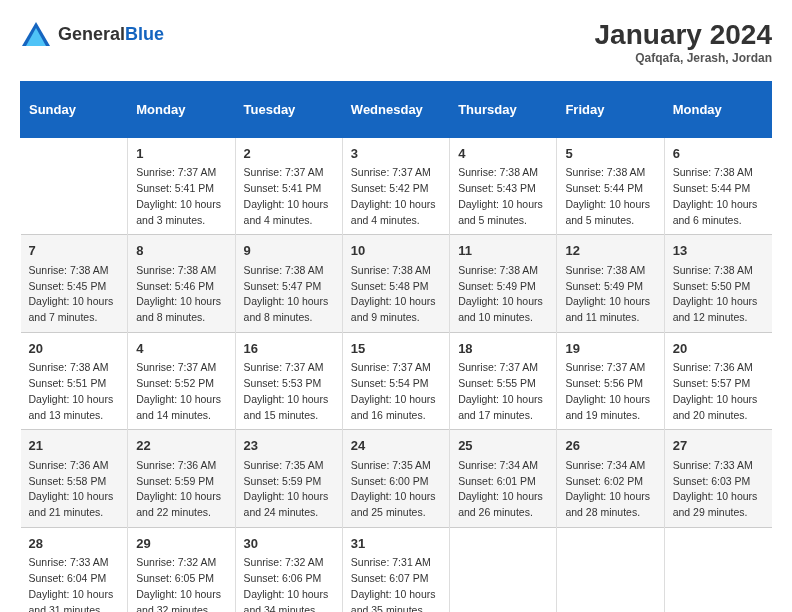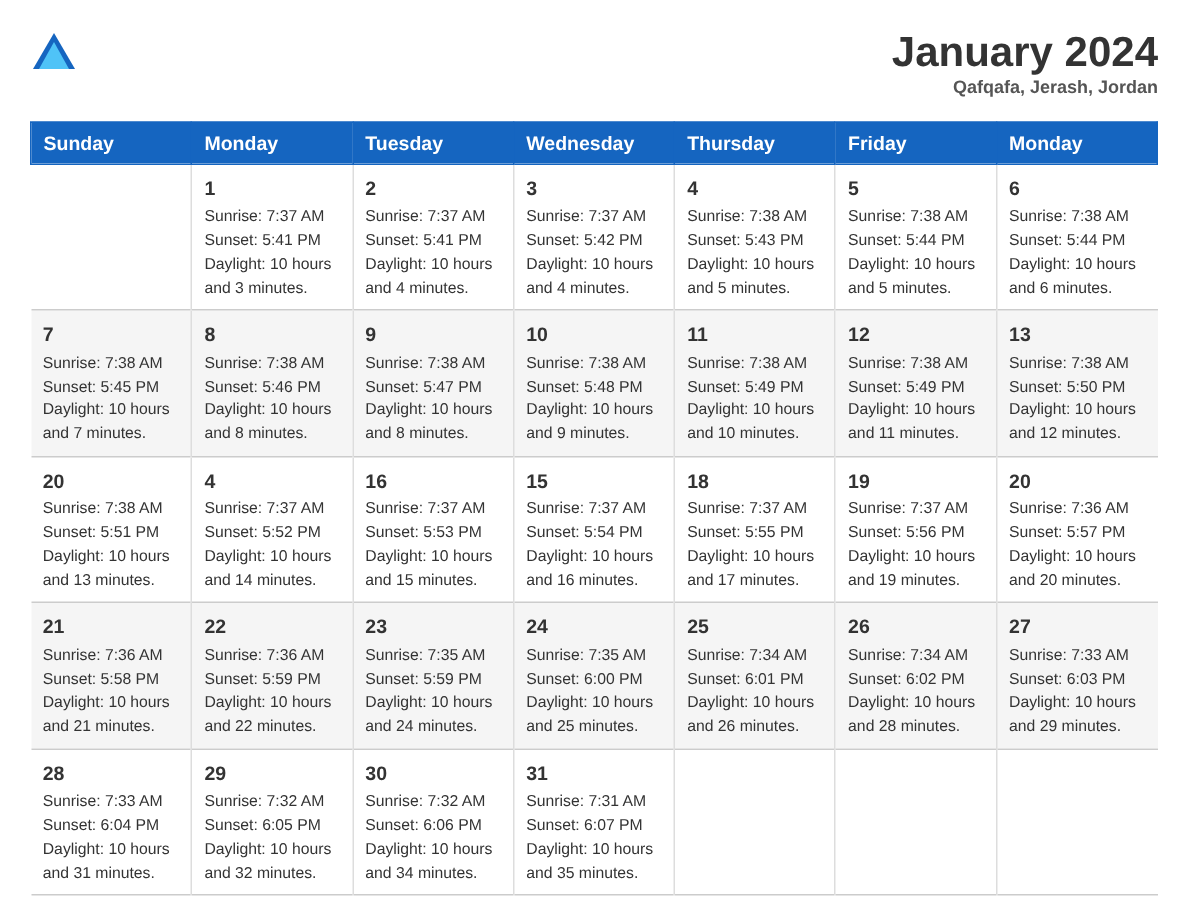--- a/index.html
+++ b/index.html
@@ -40,21 +40,21 @@
       color: #555;
     }
     table {
       width: 100%;
       border-collapse: collapse;
       font-size: 11px;
     }
     thead tr th {
       background-color: #1565c0;
       color: #fff;
-      padding: 6px 8px;
+      padding: 20px 8px;
       text-align: left;
       font-size: 13px;
       font-weight: bold;
       border: 1px solid #1565c0;
     }
     tbody tr {
       border-bottom: 1px solid #ccc;
     }
     tbody tr:nth-child(odd) {
       background-color: #fff;
@@ -86,20 +86,23 @@
   </style>
 </head>
 <body>
 
 <div class="header">
   <div class="logo">
     <svg class="logo-icon" viewBox="0 0 32 28" xmlns="http://www.w3.org/2000/svg">
       <polygon points="16,2 30,26 2,26" fill="#1565c0"></polygon>
       <polygon points="16,8 26,26 6,26" fill="#4fc3f7"></polygon>
     </svg>
+    <div>
+      <span style="font-size:18px;font-weight:bold;color:#333;">General</span><span style="font-size:18px;font-weight:bold;color:#1565c0;">Blue</span>
+    </div>
   </div>
   <div class="title-block">
     <h1>January 2024</h1>
     <h2>Qafqafa, Jerash, Jordan</h2>
   </div>
 </div>
 
 <table>
   <thead>
     <tr>

